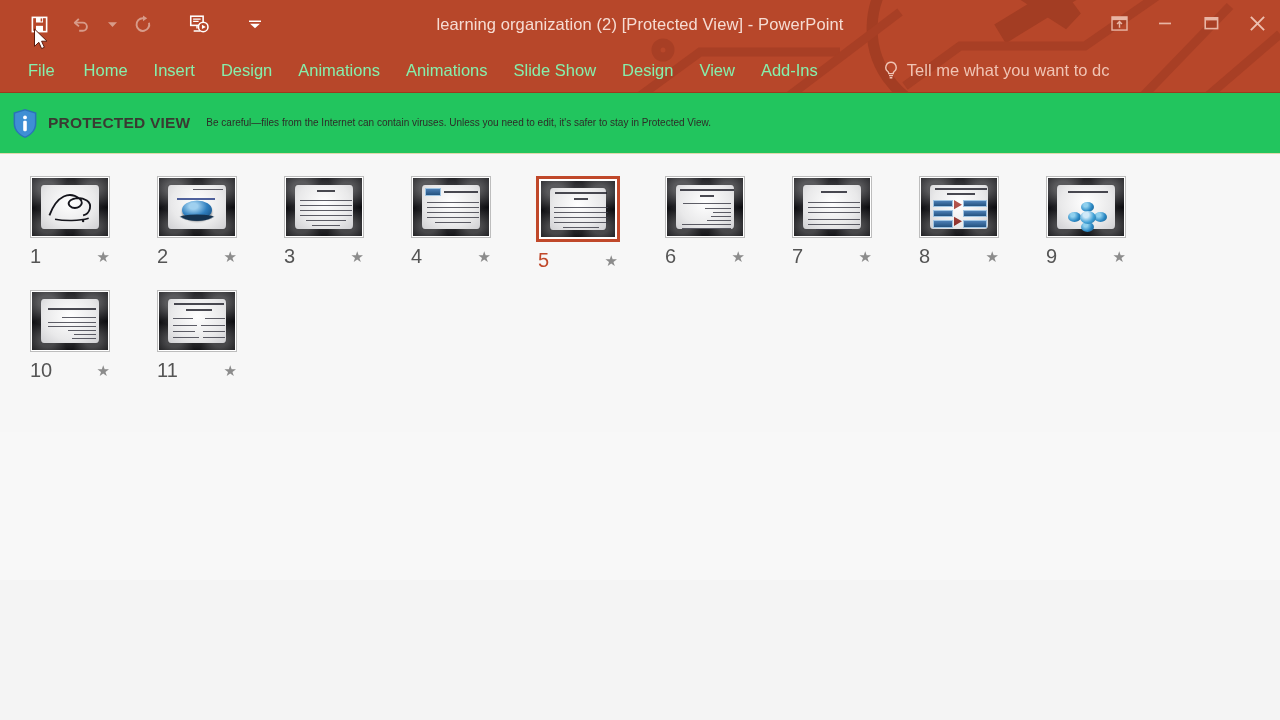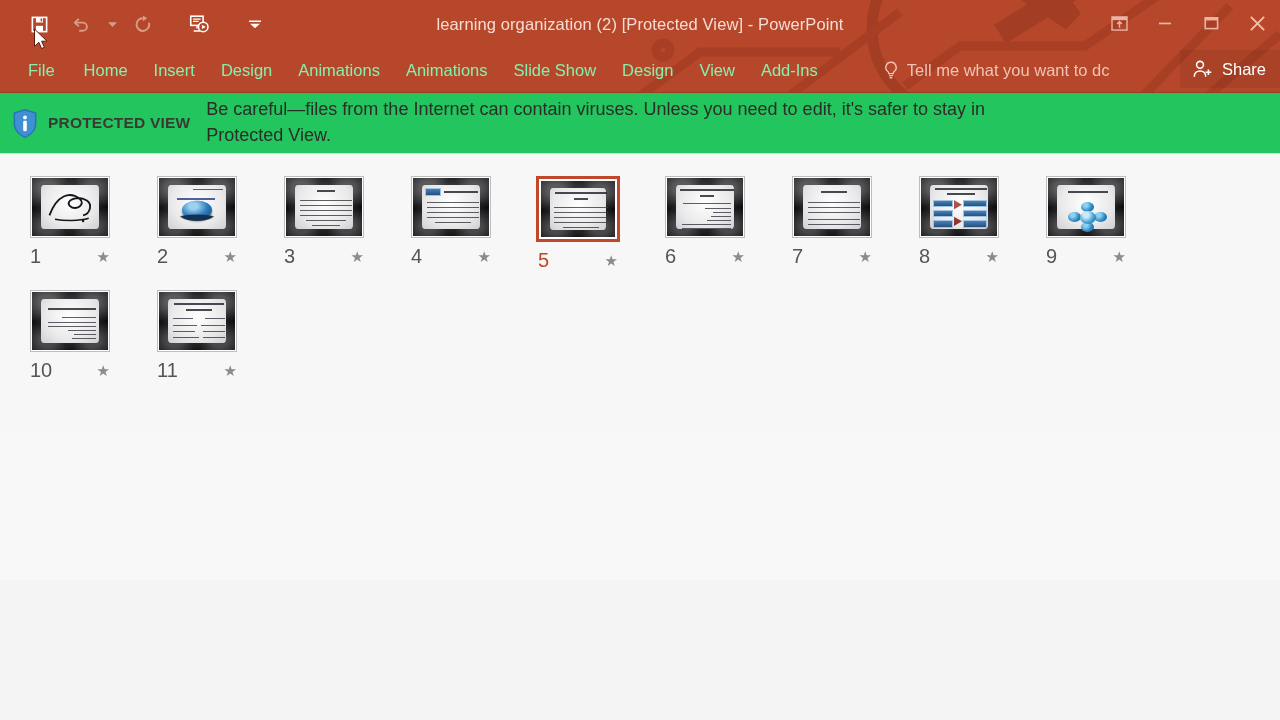--- a/index.html
+++ b/index.html
@@ -125,21 +125,21 @@
   .pv-label {
     font-size: 15.5px;
     font-weight: bold;
     color: #3a3a32;
     letter-spacing: 0.2px;
     margin-left: 6px;
     margin-right: 16px;
     white-space: nowrap;
   }
   .pv-msg {
-    font-size: 18px;
+    font-size: 10px;
     color: #2d2d28;
     line-height: 1.42;
     max-width: 860px;
   }
   .pv-enable {
     position: absolute;
     right: 30px; top: 14px;
     width: 148px; height: 33px;
     background: #fdfdf5;
     border: 1px solid #9a9a8c;
@@ -379,28 +379,20 @@
       <div class="tab">Add-Ins</div>
 
       <div class="tellme">
         <svg width="16" height="19" viewBox="0 0 16 20" fill="none">
           <path d="M8 1.4 a5.4 5.4 0 0 1 3.3 9.7 c-.8.7-1 1.3-1 2.2 H5.7 c0-.9-.2-1.5-1-2.2 A5.4 5.4 0 0 1 8 1.4Z" stroke="currentColor" stroke-width="1.5" fill="none"></path>
           <path d="M5.9 15.4 H10.1 M6.6 17.6 H9.4" stroke="currentColor" stroke-width="1.5"></path>
         </svg>
         <span>Tell me what you want to dc</span>
       </div>
 
-      <div class="share-btn">
-        <svg width="21" height="20" viewBox="0 0 22 20" fill="none">
-          <circle cx="8.4" cy="5.6" r="3.6" stroke="#fff" stroke-width="1.6"></circle>
-          <path d="M2.4 18 c0-3.8 2.7-6 6-6 s6 2.2 6 6" stroke="#fff" stroke-width="1.6" fill="none"></path>
-          <path d="M17.2 10.4 V16.4 M14.2 13.4 H20.2" stroke="#fff" stroke-width="1.7"></path>
-        </svg>
-        <span>Share</span>
-      </div>
     </div>
   </div>
 
   <svg class="cursor" style="left:33px; top:28px;" width="16" height="24" viewBox="0 0 16 24">
     <path d="M1.5 1 L1.5 18.4 L5.8 14.3 L8.6 20.6 L11.4 19.3 L8.6 13.2 L14 13.2 Z" fill="#ffffff" stroke="#5c1b0d" stroke-width="1"></path>
   </svg>
 </div>
 
 <div class="pv-bar">
   <div class="pv-shield">

